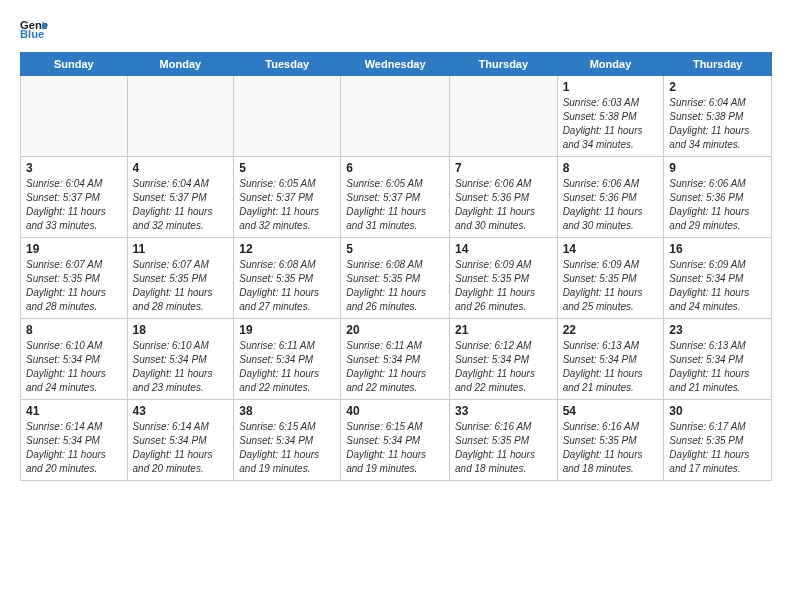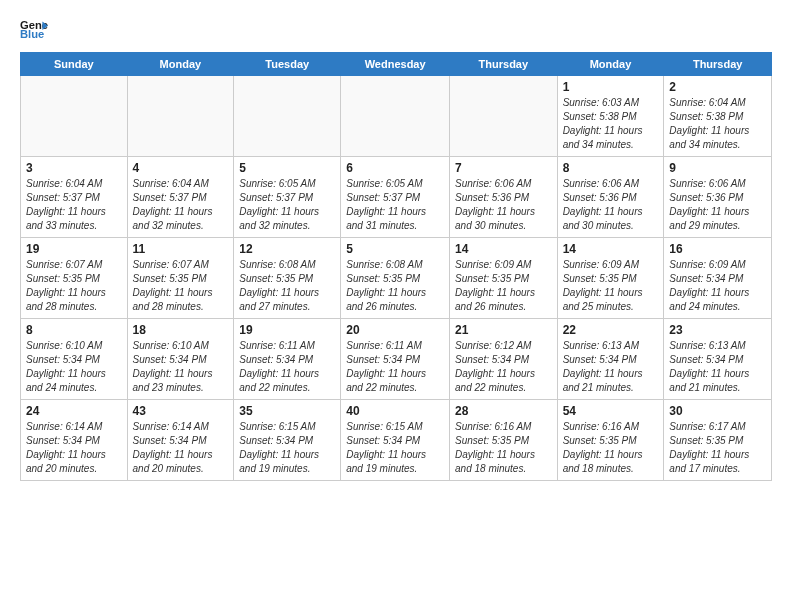--- a/index.html
+++ b/index.html
@@ -281,49 +281,49 @@
           <td>
             <div class="day-number">23</div>
             <div class="day-info">Sunrise: 6:13 AM
 Sunset: 5:34 PM
 Daylight: 11 hours
 and 21 minutes.</div>
           </td>
         </tr>
         <tr>
           <td>
-            <div class="day-number">24</div>
+            <div class="day-number">41</div>
             <div class="day-info">Sunrise: 6:14 AM
 Sunset: 5:34 PM
 Daylight: 11 hours
 and 20 minutes.</div>
           </td>
           <td>
             <div class="day-number">43</div>
             <div class="day-info">Sunrise: 6:14 AM
 Sunset: 5:34 PM
 Daylight: 11 hours
 and 20 minutes.</div>
           </td>
           <td>
-            <div class="day-number">35</div>
+            <div class="day-number">38</div>
             <div class="day-info">Sunrise: 6:15 AM
 Sunset: 5:34 PM
 Daylight: 11 hours
 and 19 minutes.</div>
           </td>
           <td>
             <div class="day-number">40</div>
             <div class="day-info">Sunrise: 6:15 AM
 Sunset: 5:34 PM
 Daylight: 11 hours
 and 19 minutes.</div>
           </td>
           <td>
-            <div class="day-number">28</div>
+            <div class="day-number">33</div>
             <div class="day-info">Sunrise: 6:16 AM
 Sunset: 5:35 PM
 Daylight: 11 hours
 and 18 minutes.</div>
           </td>
           <td>
             <div class="day-number">54</div>
             <div class="day-info">Sunrise: 6:16 AM
 Sunset: 5:35 PM
 Daylight: 11 hours

